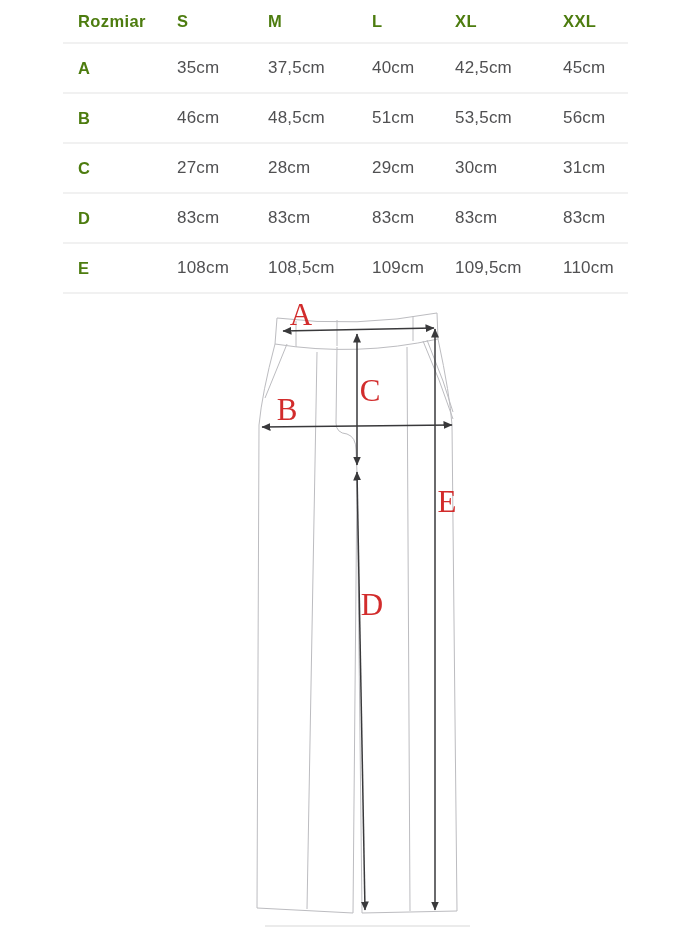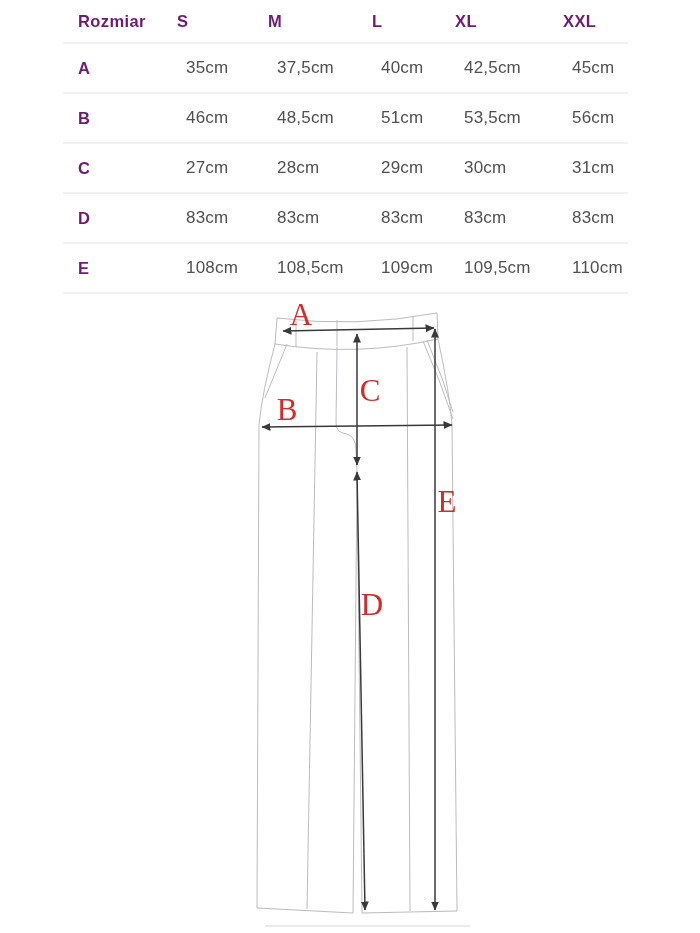--- a/index.html
+++ b/index.html
@@ -17,28 +17,27 @@
     align-items:center;
     height:50px;
     padding-left:15px;
     box-sizing:border-box;
     border-bottom:2px solid #f1f1f1;
   }
   .t-row.header { height:44px; }
   .hcell, .row-label {
     font-size:16.5px;
     font-weight:bold;
-    color:#701a75;
+    color:#4d7c0f;
     letter-spacing:.4px;
   }
   .cell {
     font-size:17px;
     color:#505052;
     letter-spacing:.2px;
-    margin-left:9px;
   }
   .diagram { position:absolute; left:230px; top:295px; width:240px; height:638px; }
   .diagram svg { display:block; }
   .dim-label {
     font-family:"Liberation Serif", serif;
     font-size:31px;
   }
 </style>
 </head>
 <body>

